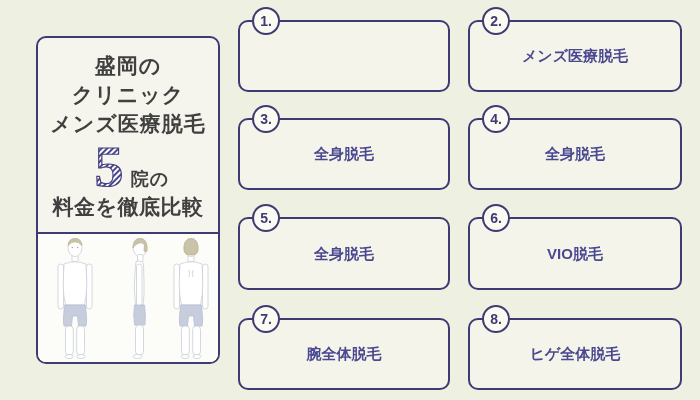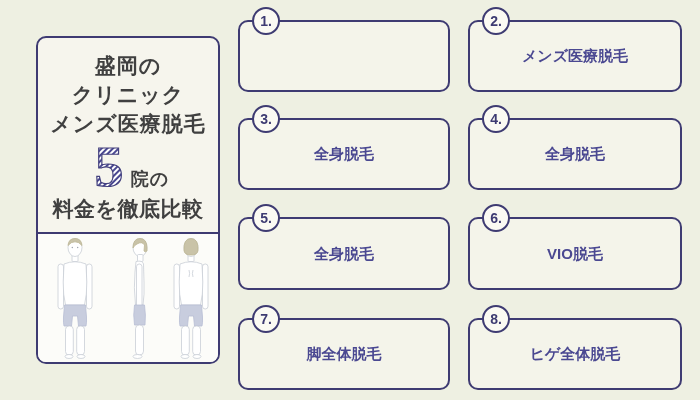--- a/index.html
+++ b/index.html
@@ -23,21 +23,21 @@
     text-align:center; color:#404040;
     padding-top:13px; font-weight:bold;
   }
   .t-line { font-size:21px; line-height:29px; letter-spacing:1px; }
   .big-row {
     display:flex; align-items:flex-end; justify-content:center;
     height:54px; margin-top:1px;
   }
   .big-five { display:block; }
   .big-suffix { font-size:18px; line-height:1; padding-bottom:5px; letter-spacing:1px; }
-  .t-bottom { font-size:21px; line-height:32px; letter-spacing:0.5px; }
+  .t-bottom { font-size:21px; line-height:32px; letter-spacing:0.5px;font-family:Liberation Mono, monospace; }
   .panel-illustration {
     position:absolute; left:0; right:0; bottom:0; height:130px;
     background:#fcfcf9;
     border-top:2px solid #3e3b72;
     border-radius:0 0 8px 8px;
     box-sizing:border-box;
     overflow:hidden;
   }
   .panel-illustration svg { display:block; margin:0 auto; }
 
@@ -174,21 +174,21 @@
   </div>
 
   <div class="cat-box pos-6">
     <div class="badge">6.</div>
     <div class="cat-line">VIO脱毛</div>
 
   </div>
 
   <div class="cat-box pos-7">
     <div class="badge">7.</div>
-    <div class="cat-line">脚全体脱毛</div>
+    <div class="cat-line">腕全体脱毛</div>
 
   </div>
 
   <div class="cat-box pos-8">
     <div class="badge">8.</div>
     <div class="cat-line">ヒゲ全体脱毛</div>
 
   </div>
 
 </div>

